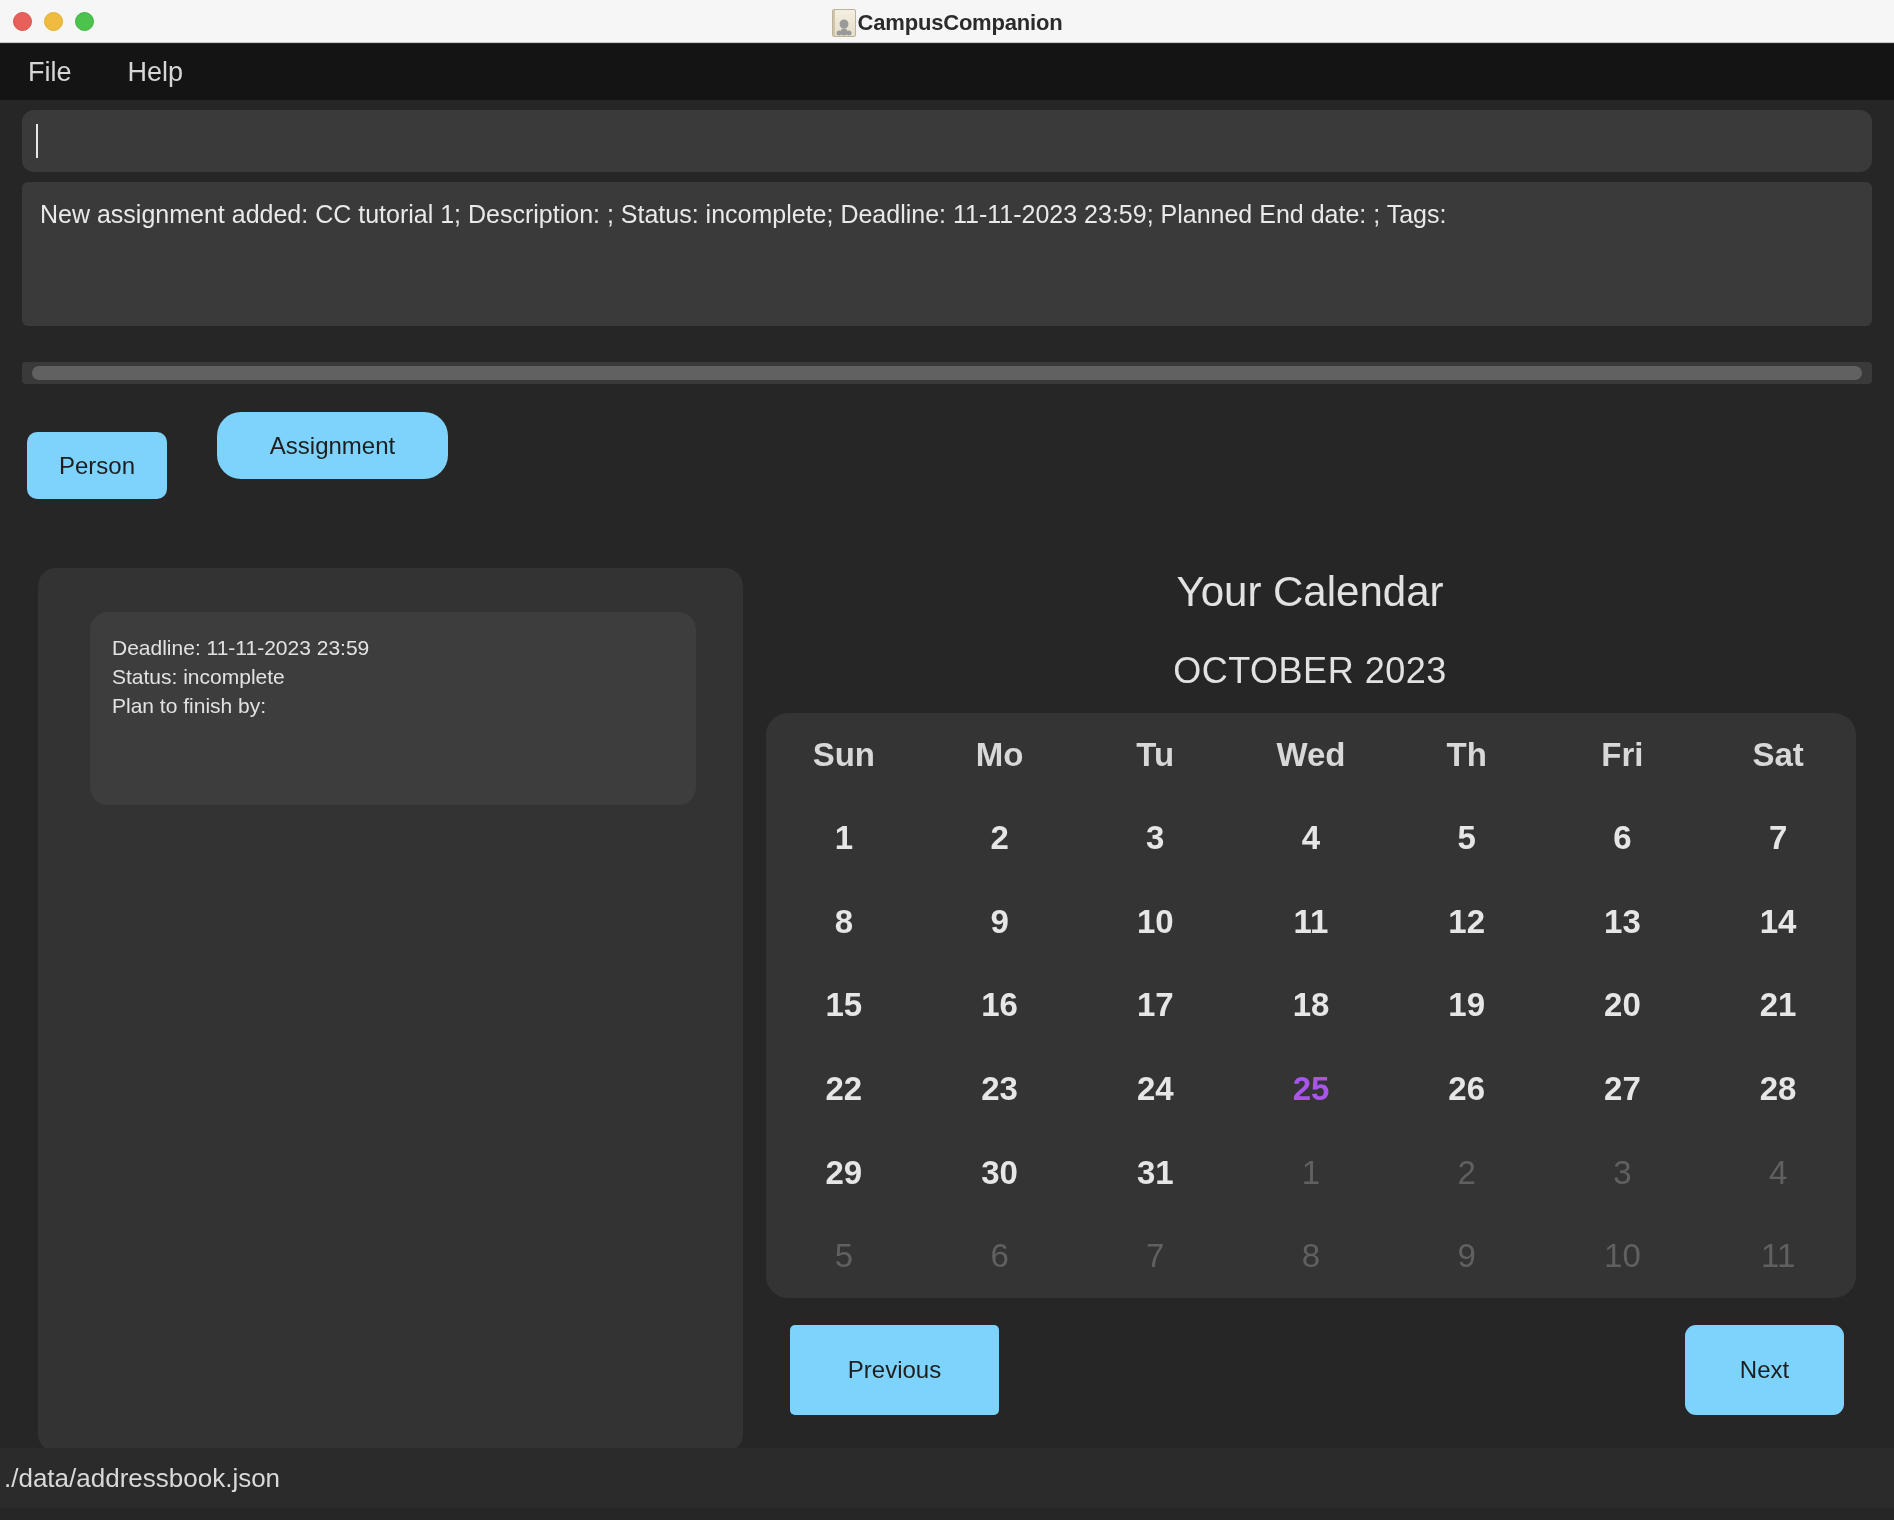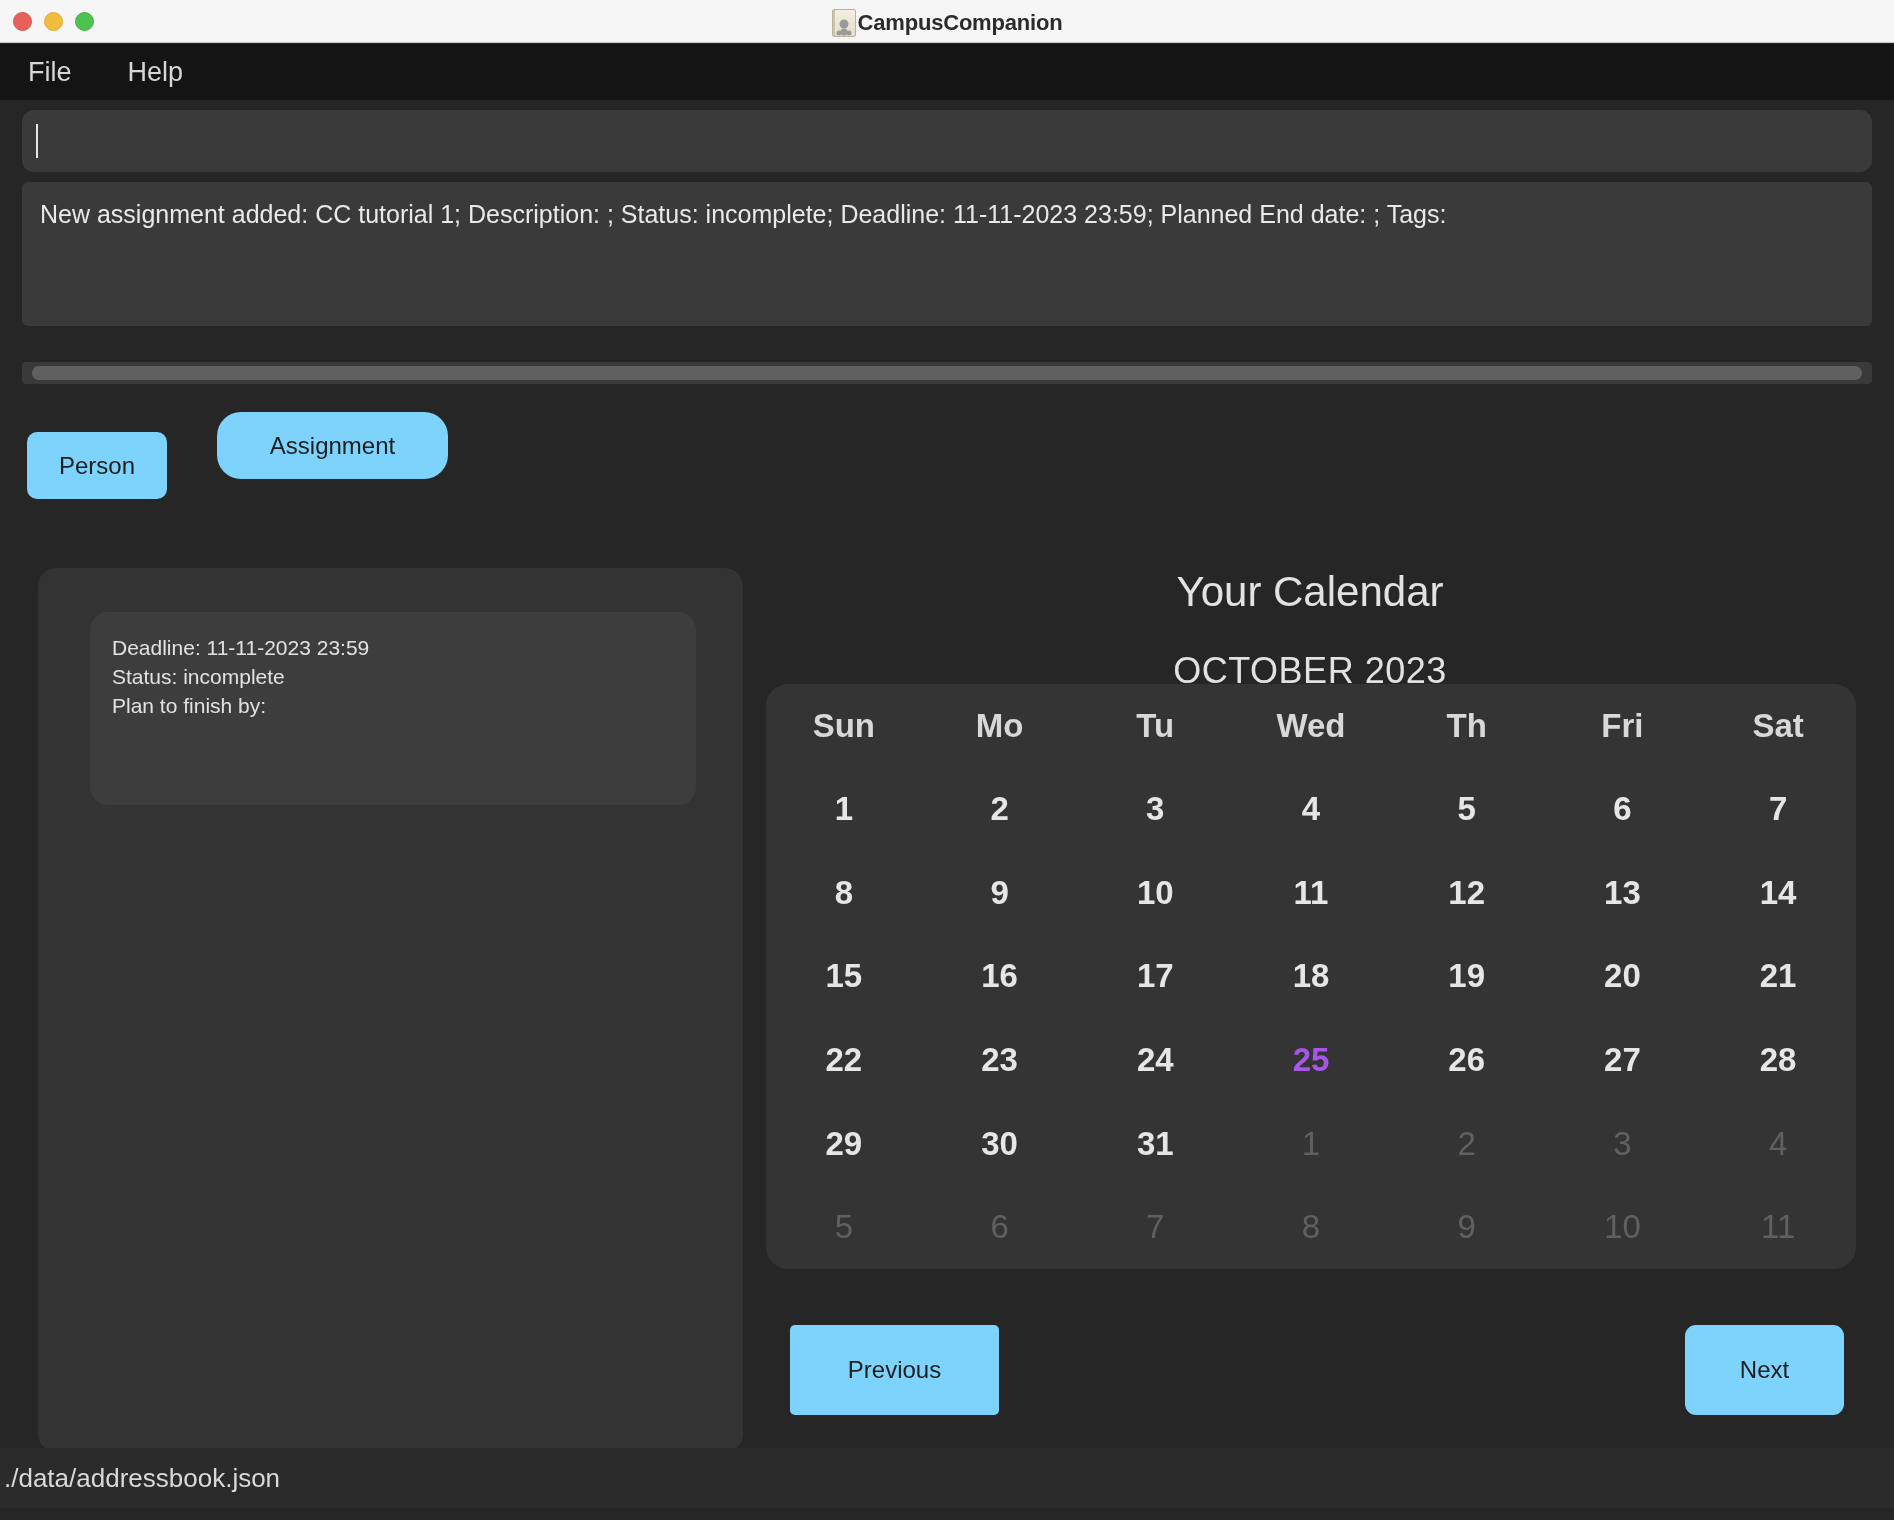--- a/index.html
+++ b/index.html
@@ -209,21 +209,21 @@
     position: absolute;
     left: 760px; top: 650px;
     width: 1100px;
     text-align: center;
     font-size: 36px;
     color: #e2e2e2;
     letter-spacing: 0.5px;
   }
   .cal-grid {
     position: absolute;
-    left: 766px; top: 684px;
+    left: 766px; top: 713px;
     width: 1090px; height: 585px;
     background: #343434;
     border-radius: 22px;
     display: grid;
     grid-template-columns: repeat(7, 1fr);
     grid-auto-rows: 1fr;
     align-items: center;
     justify-items: center;
   }
   .cal-dow {

